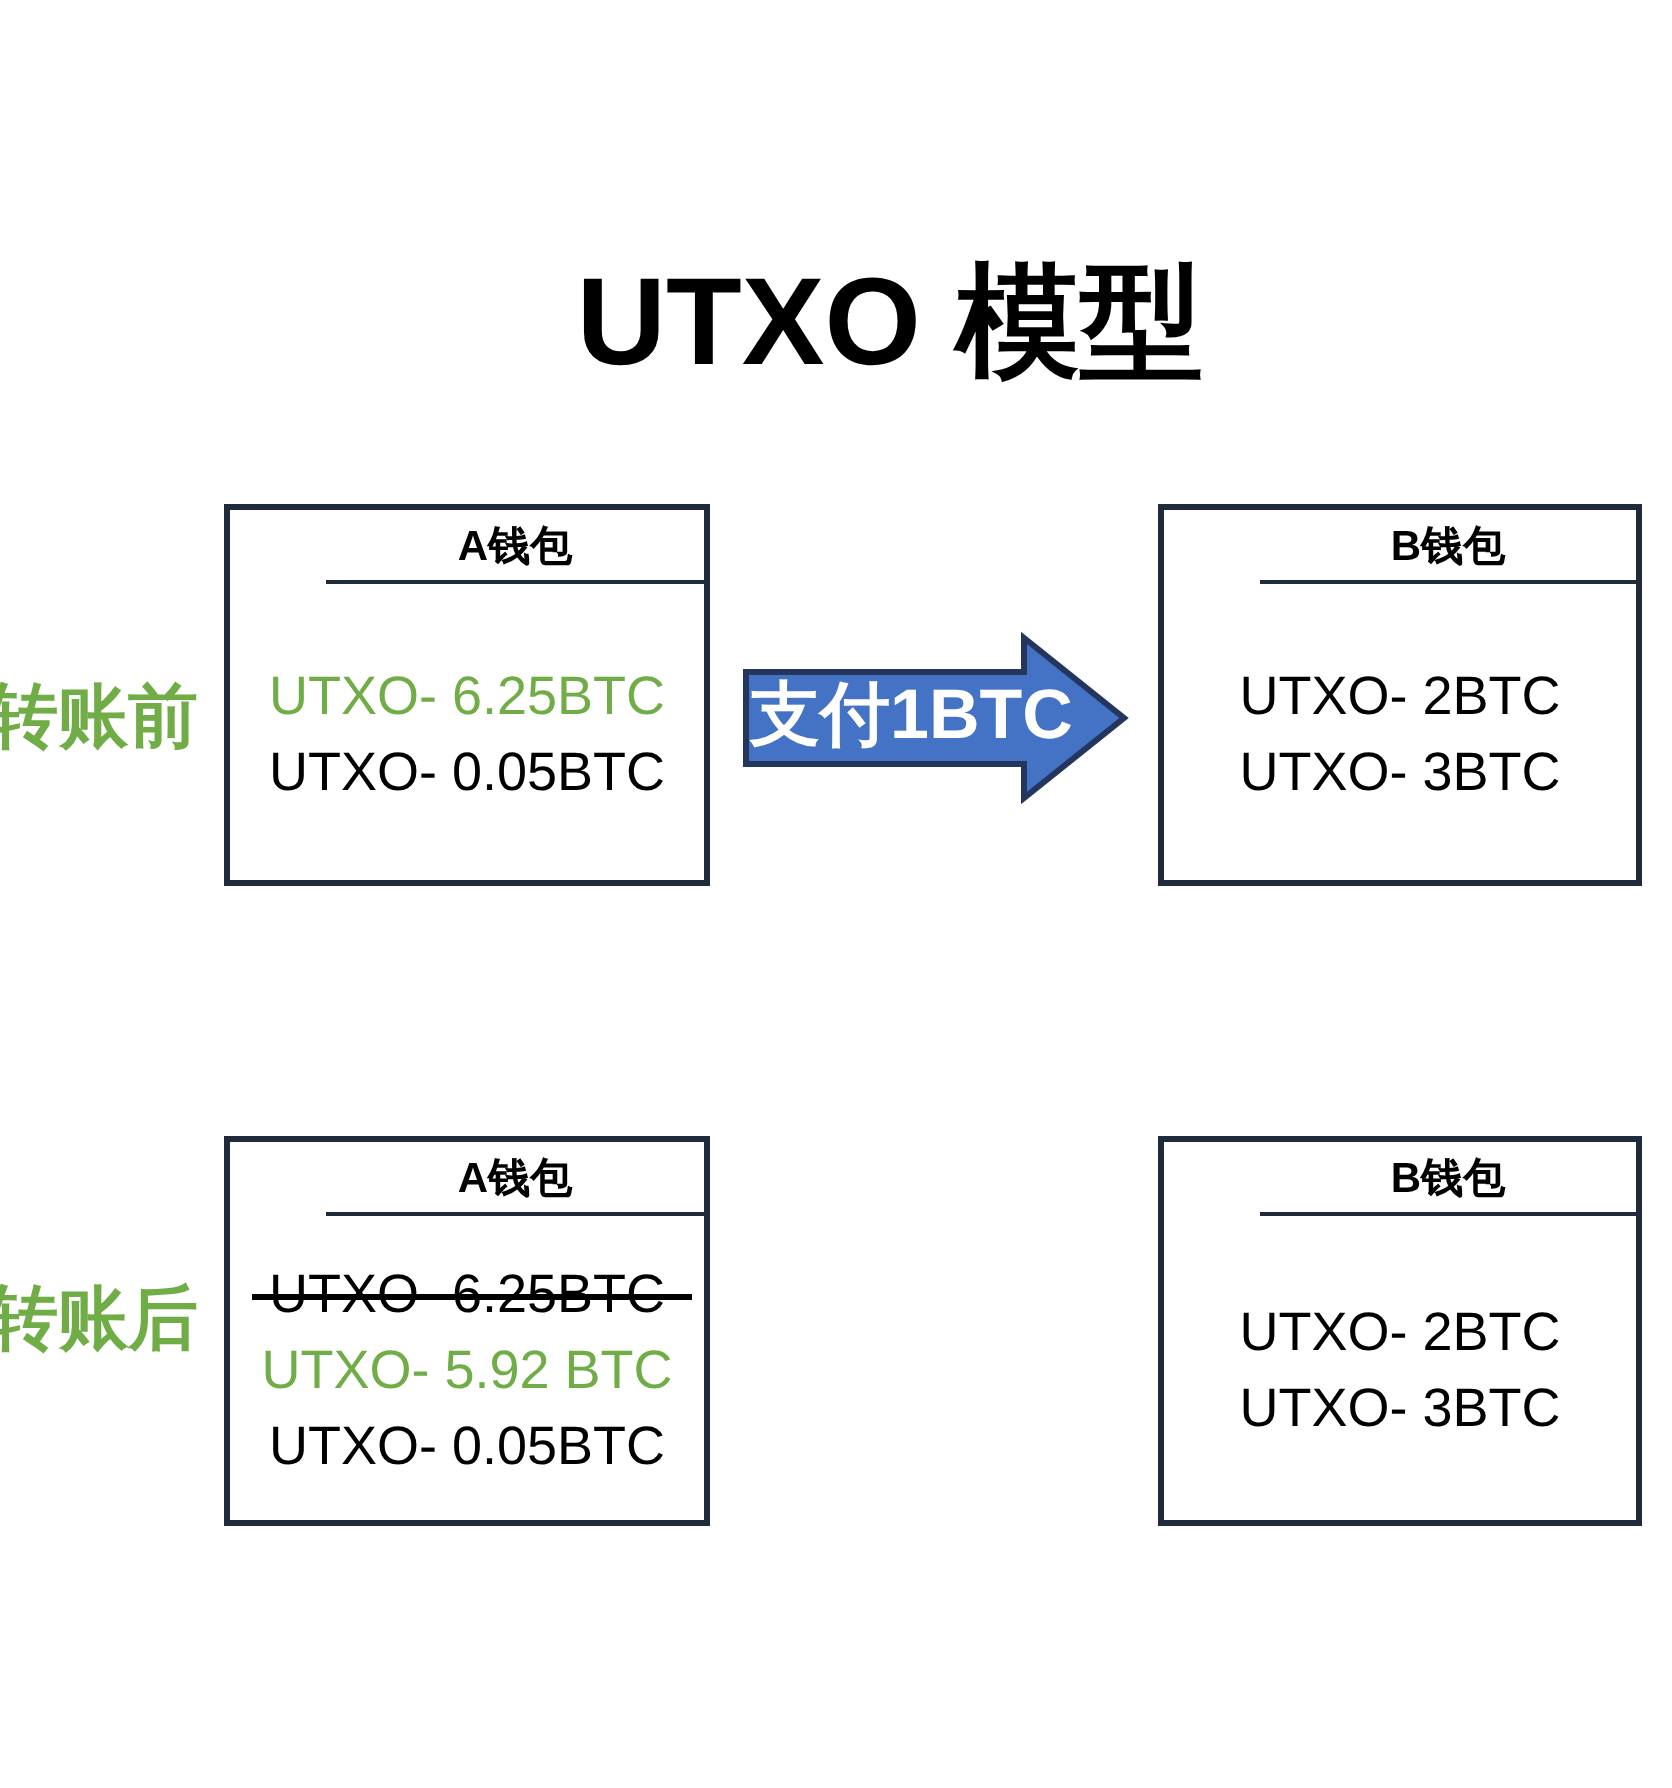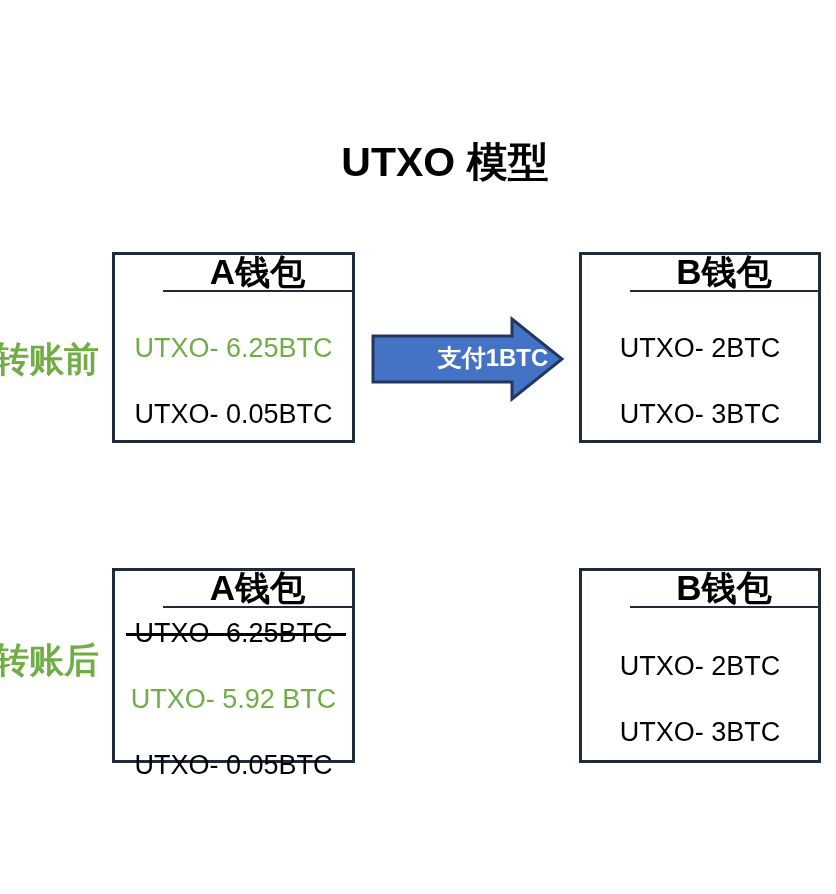--- a/index.html
+++ b/index.html
@@ -13,61 +13,61 @@
   }
   *{margin:0;padding:0;box-sizing:border-box;}
   html,body{background:#fff;}
   body{font-family:"Liberation Sans","DejaVu Sans",sans-serif;color:var(--text);}
   .canvas{
     position:relative;width:836px;height:894px;background:var(--bg);
     overflow:hidden;margin:0 auto;
   }
   .title{
     position:absolute;top:118px;left:445px;transform:translateX(-50%);
-    font-size:41px;line-height:88px;font-weight:600;color:var(--text);
+    font-size:62px;line-height:88px;font-weight:600;color:var(--text);
     white-space:nowrap;
   }
   .stage-label{
     position:absolute;left:-6px;font-size:35px;line-height:38px;
     font-weight:700;color:var(--green);white-space:nowrap;
   }
   .label-before{top:340px;}
   .label-after{top:641px;}
   .wallet-box{
     position:absolute;background:#fff;border:3px solid var(--box-border);
   }
   .wallet-header{
     height:37px;border-bottom:2px solid var(--box-border);
     display:flex;align-items:center;justify-content:center;
-    font-size:35px;font-weight:600;color:var(--text);margin-left:48px;
+    font-size:21px;font-weight:600;color:var(--text);margin-left:48px;
   }
   .wallet-body{
     position:absolute;top:39px;left:0;right:0;bottom:0;
     display:flex;flex-direction:column;justify-content:center;align-items:center;
     gap:10px;
   }
   .entry{
     position:relative;font-size:27px;line-height:28px;font-weight:500;
-    color:var(--text);white-space:nowrap;margin-top:28px;
+    color:var(--text);white-space:nowrap;
   }
   .entry.green{color:var(--green);}
   .entry.strike::after{
     content:"";position:absolute;top:50%;left:-8px;right:-13px;
     border-top:3px solid var(--text);
   }
   .box-a-before{left:112px;top:252px;width:243px;height:191px;}
   .box-b-before{left:579px;top:252px;width:242px;height:191px;}
   .box-a-after{left:112px;top:568px;width:243px;height:195px;}
   .box-b-after{left:579px;top:568px;width:242px;height:195px;}
   .arrow-svg{position:absolute;left:371px;top:316px;width:194px;height:86px;}
   .arrow-shape{fill:var(--arrow-fill);stroke:var(--arrow-border);stroke-width:3;stroke-linejoin:miter;}
   .arrow-label{
     position:absolute;left:375px;top:338px;width:140px;height:40px;
-    line-height:40px;text-align:center;font-size:24px;font-weight:700;
-    color:var(--arrow-label);white-space:nowrap;margin-left:48px;
+    line-height:40px;text-align:center;font-size:35px;font-weight:700;
+    color:var(--arrow-label);white-space:nowrap;
   }
 </style>
 </head>
 <body>
 
 <div class="canvas">
 
   <div class="title">UTXO 模型</div>
 
   <div class="stage-label label-before">转账前</div>

